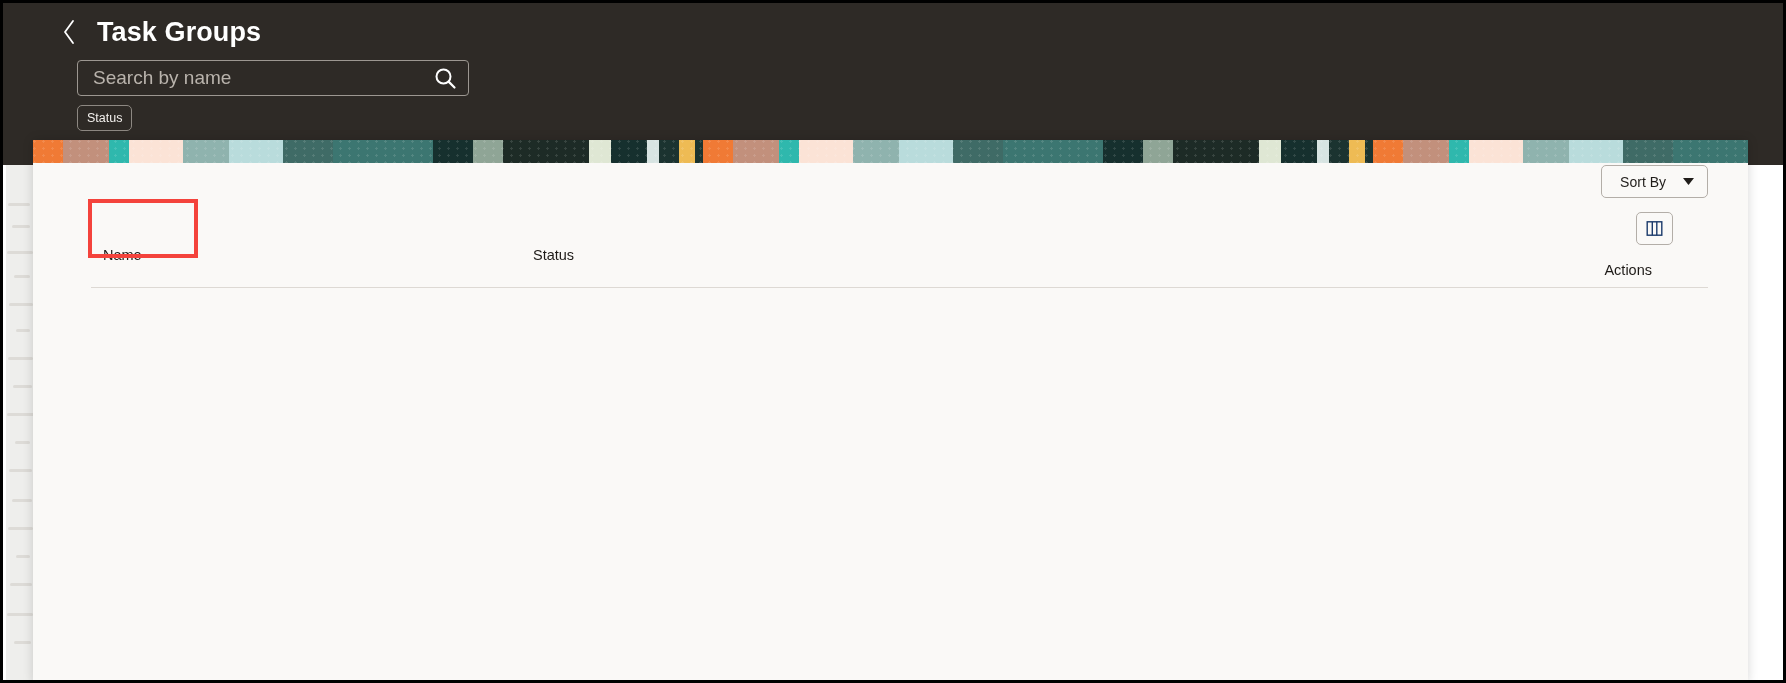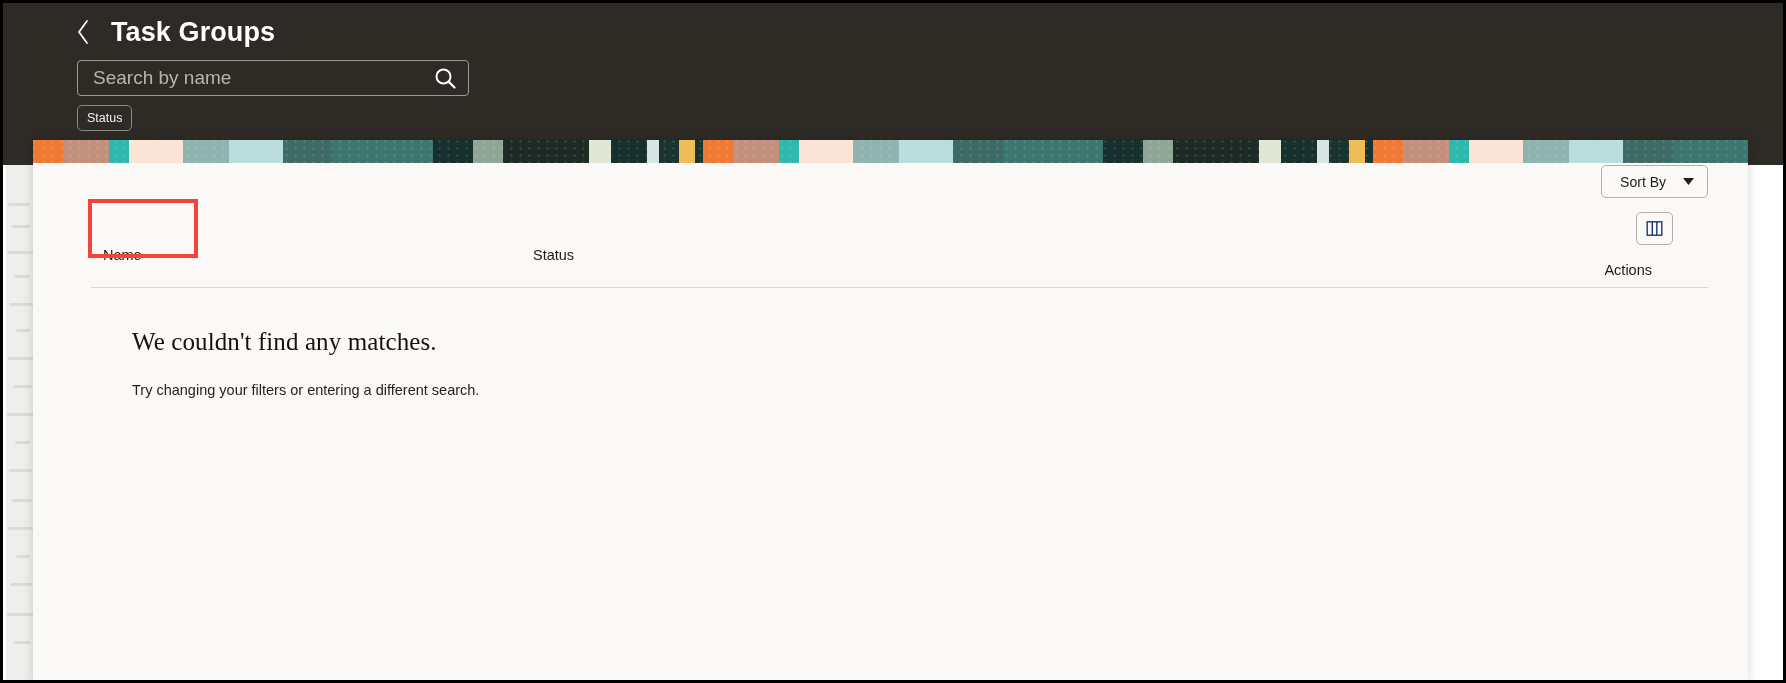--- a/index.html
+++ b/index.html
@@ -27,21 +27,21 @@
     position: absolute;
     left: 0; top: 0;
     width: 100%;
     height: 162px;
     background: #2e2a26;
     box-sizing: border-box;
   }
 
   .title-row {
     position: absolute;
-    left: 70px;
+    left: 56px;
     top: 14px;
     display: flex;
     align-items: center;
     gap: 18px;
   }
   .back-chevron {
     width: 20px;
     height: 30px;
     display: block;
     cursor: pointer;
@@ -347,21 +347,17 @@
       </div>
     </div>
 
     <div class="table-head">
       <div class="col-name">Name</div>
       <div class="col-stat">Status</div>
       <div class="col-act">Actions</div>
     </div>
     <div class="head-rule"></div>
 
-    <div class="empty-state">
-      <h2 class="empty-title">We couldn't find any matches.</h2>
-      <p class="empty-sub">Try changing your filters or entering a different search.</p>
-    </div>
   </div>
 
   <div class="highlight-box"></div>
 
 </div>
 
 </body></html>

